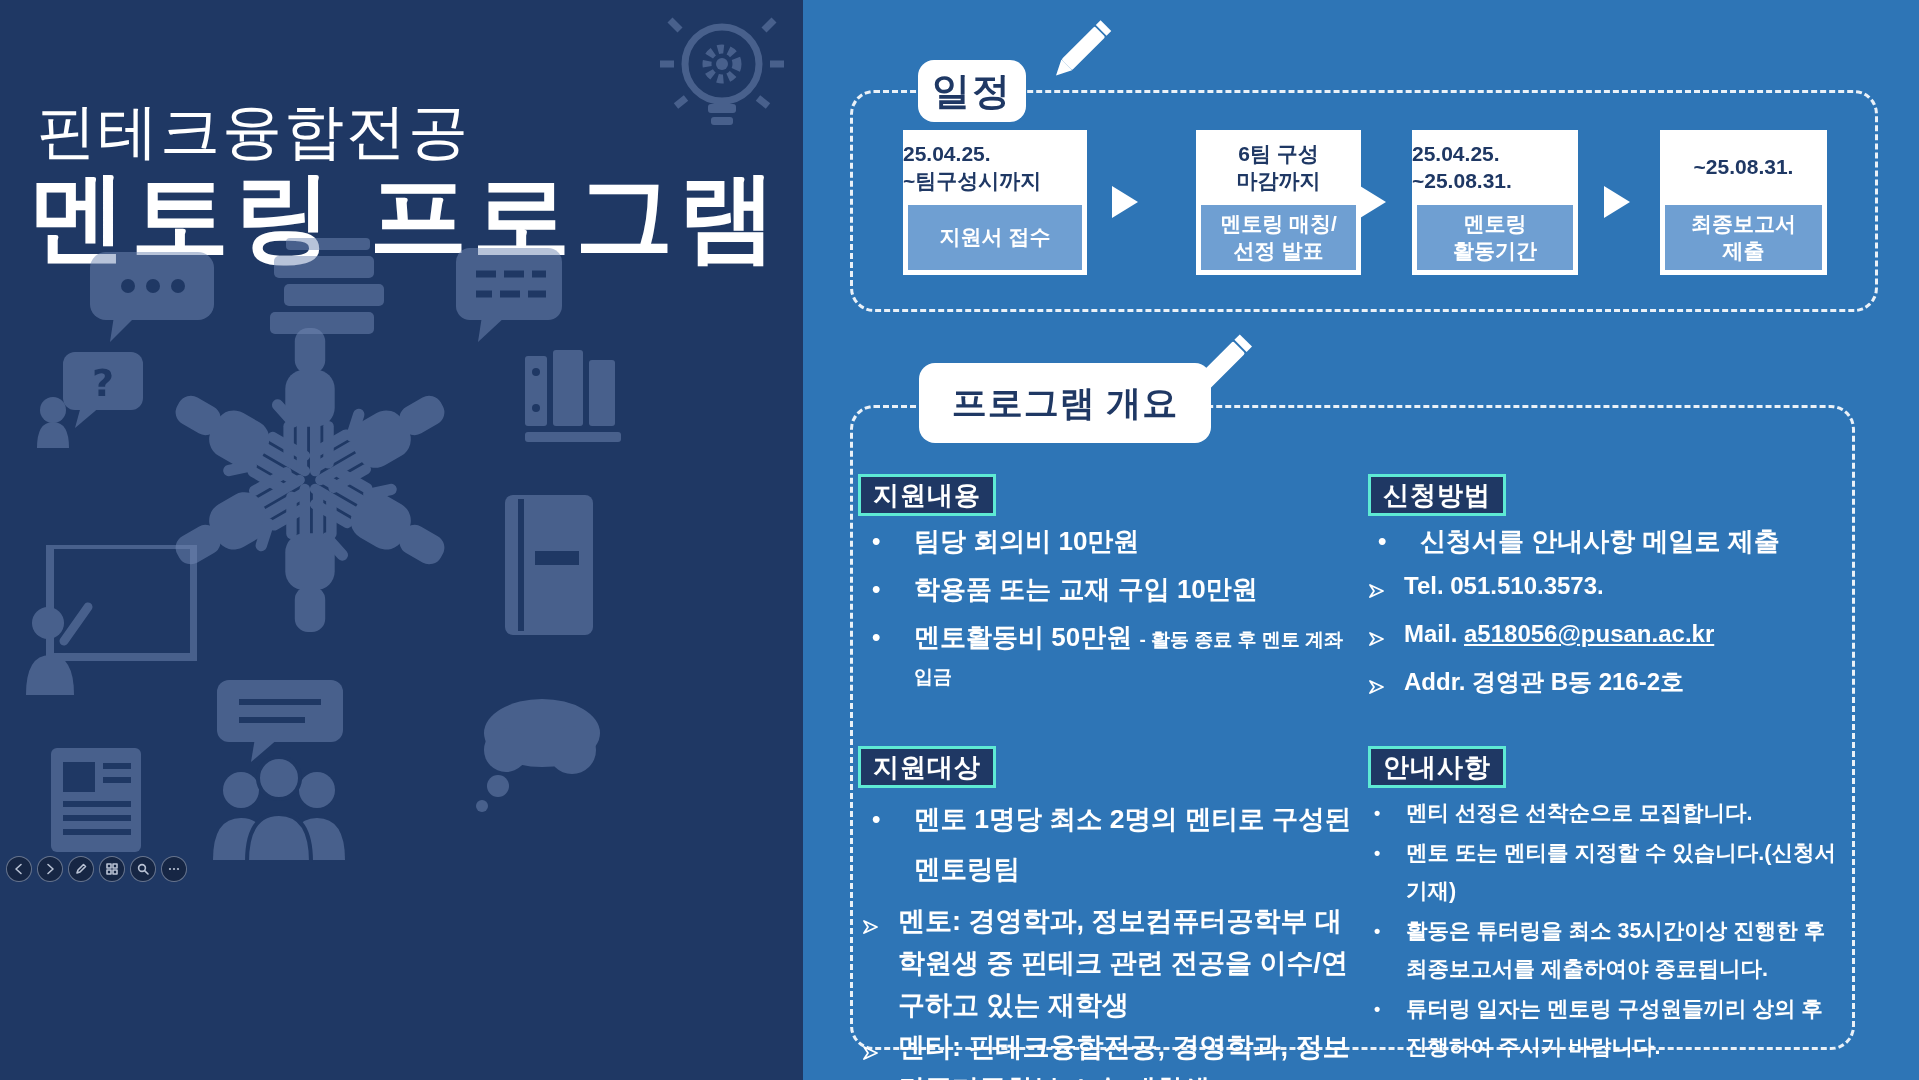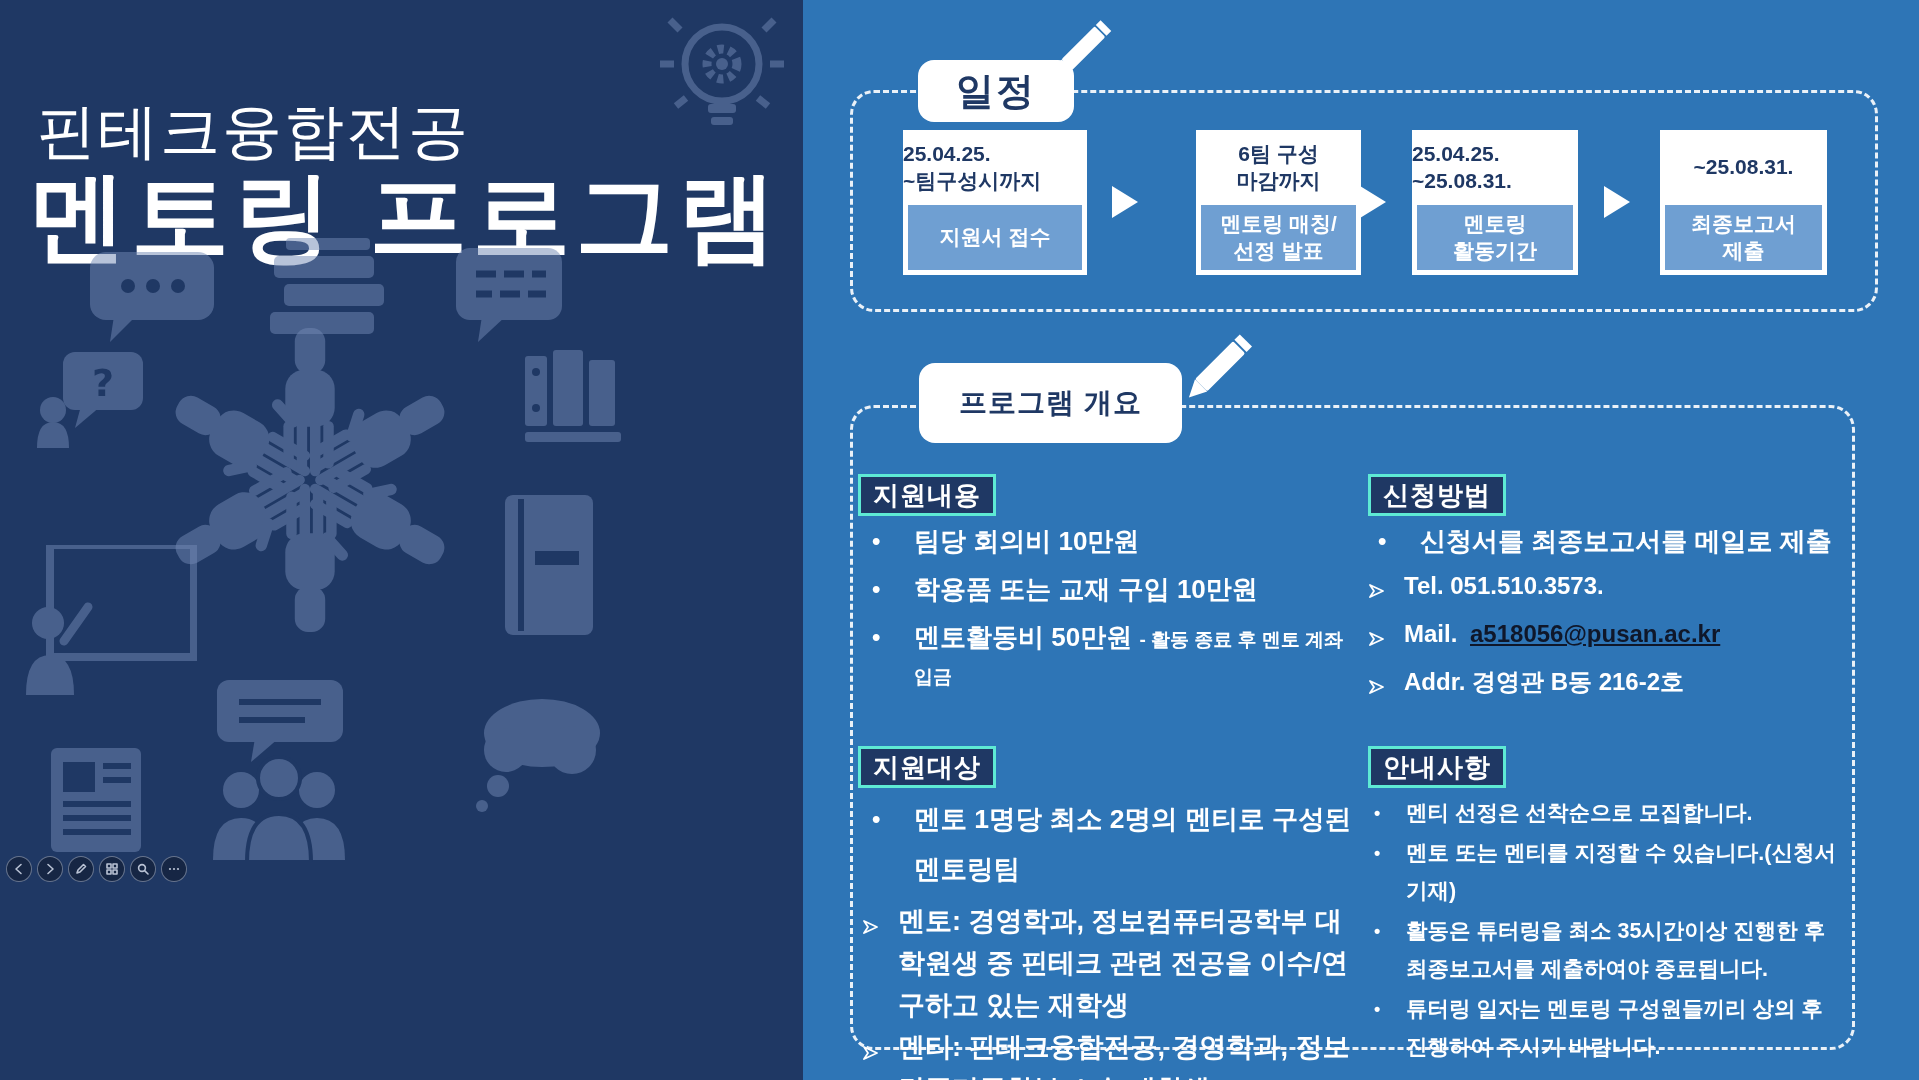--- a/index.html
+++ b/index.html
@@ -18,22 +18,22 @@
   
   .right-panel{position:absolute;left:803px;top:0;width:1116px;height:1080px;background:#2E75B6;}
   .dashed-box{position:absolute;border:3px dashed rgba(255,255,255,.9);border-radius:24px;}
   #sched-box{left:850px;top:90px;width:1028px;height:222px;}
   #ov-box{left:850px;top:405px;width:1005px;height:645px;}
   .bubble-label{
     position:absolute;background:#fff;border-radius:16px;z-index:3;
     display:flex;align-items:center;justify-content:center;
     color:#1F3864;font-weight:900;
   }
-  #label-sched{left:918px;top:60px;width:156px;height:62px;font-size:38px;letter-spacing:2px;}
-  #label-ov{left:919px;top:363px;width:263px;height:80px;font-size:28px;letter-spacing:1px;}
+  #label-sched{left:918px;top:60px;width:108px;height:62px;font-size:38px;letter-spacing:2px;}
+  #label-ov{left:919px;top:363px;width:292px;height:80px;font-size:35px;letter-spacing:1px;}
   .pencil{position:absolute;z-index:4;}
   
   .step{position:absolute;top:130px;background:#fff;height:145px;display:flex;flex-direction:column;}
   .step .period{
     height:75px;color:#1F3864;font-weight:700;font-size:21px;line-height:1.25;
     display:flex;flex-direction:column;justify-content:center;align-items:center;
     white-space:pre-line;text-align:center;
   }
   .step .period.align-left{align-items:flex-start;text-align:left;padding-left:0;}
   .step .task{
@@ -57,21 +57,21 @@
   .marker{flex:0 0 auto;color:#fff;}
   .b-dot{width:52px;padding-left:10px;font-size:24px;line-height:inherit;}
   .b-dot.small{width:34px;padding-left:2px;font-size:18px;}
   .b-arr{width:36px;padding-top:6px;}
   #support-list{left:862px;top:524px;width:505px;}
   #support-list li{font-size:26px;font-weight:600;line-height:34px;margin-bottom:14px;}
   #support-list .note{font-size:19px;font-weight:700;}
   #apply-list{left:1368px;top:524px;width:482px;}
   #apply-list li.first{font-size:26px;font-weight:600;line-height:34px;margin-bottom:12px;}
   #apply-list li{font-size:24px;font-weight:600;line-height:32px;margin-bottom:10px;}
-  #apply-list .link{text-decoration:underline;color:#0f172a;margin-left:6px;}
+  #apply-list .link{text-decoration:underline;color:#ffffff;}
   #target-list{left:862px;top:794px;width:510px;}
   #target-list li.team{font-size:26.5px;font-weight:600;line-height:50px;margin-bottom:6px;}
   #target-list li.team .txt{width:450px;}
   #target-list li{font-size:27px;font-weight:700;line-height:42px;}
   #target-list li .txt{width:470px;}
   #notice-list{left:1372px;top:794px;width:480px;}
   #notice-list li{font-size:21.5px;font-weight:600;line-height:38px;margin-bottom:2px;}
   #notice-list li .txt{width:440px;}
   
   .ctrl{
@@ -301,21 +301,21 @@
     </ul>
   </div>
 
   <div class="badge" style="left:1368px;top:474px;">
     <span>신청방법</span>
   </div>
   <div class="col-list" id="apply-list">
     <ul>
       <li class="first">
         <span class="marker b-dot">•</span>
-        <span class="txt">신청서를 최종보고서를 메일로 제출</span>
+        <span class="txt">신청서를 안내사항 메일로 제출</span>
       </li>
       <li>
         <span class="marker b-arr"><svg width="18" height="18" viewBox="0 0 18 18">
               <path d="M2 3 L15 9 L2 15 L6 9 Z" fill="none" stroke="#fff" stroke-width="1.8" stroke-linejoin="round"></path>
             </svg></span>
         <span class="txt">Tel. 051.510.3573.</span>
       </li>
       <li>
         <span class="marker b-arr"><svg width="18" height="18" viewBox="0 0 18 18">
               <path d="M2 3 L15 9 L2 15 L6 9 Z" fill="none" stroke="#fff" stroke-width="1.8" stroke-linejoin="round"></path>

